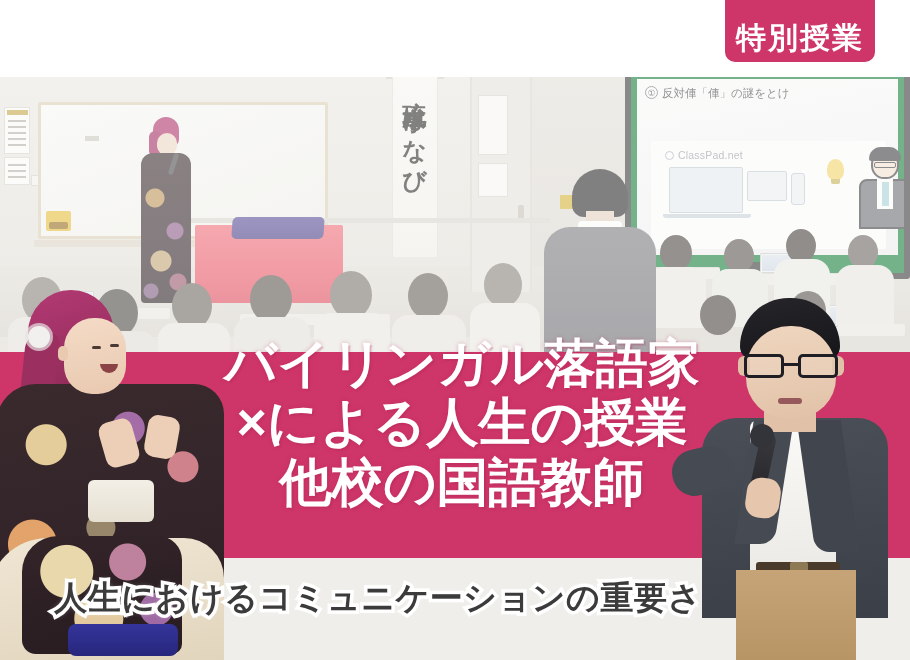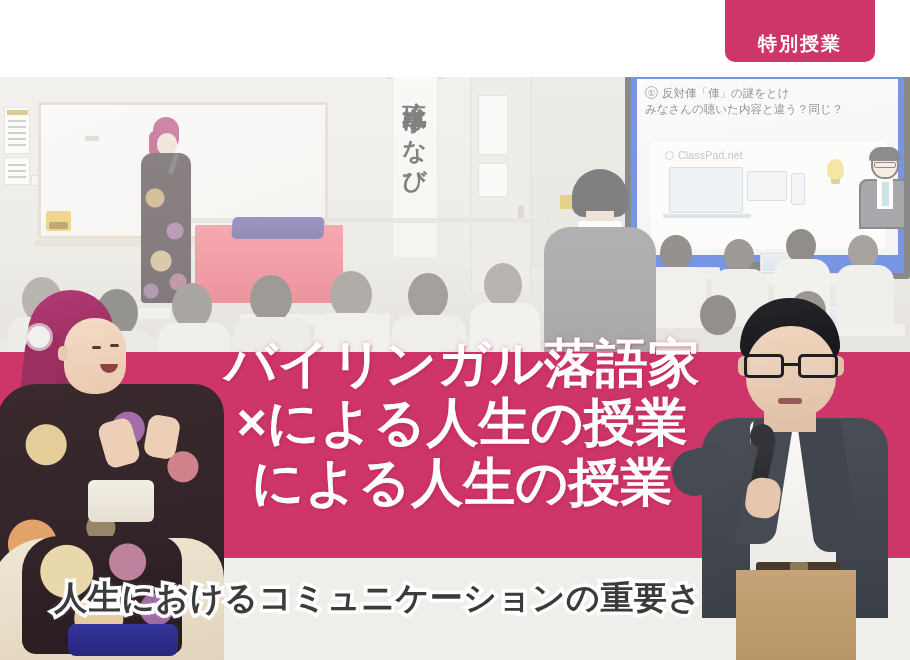--- a/index.html
+++ b/index.html
@@ -25,21 +25,21 @@
     position:absolute; left:725px; top:-14px;
     width:150px; height:76px;
     background:#CE3569;
     border-radius:10px;
     display:flex; align-items:flex-end; justify-content:center;
     padding-bottom:9px;
     z-index:45;
   }
   .badge-label{
     color:#ffffff;
-    font-size:19px;
+    font-size:30px;
     font-weight:700;
     letter-spacing:2px;
     line-height:1;
     margin-top:48px;
   }
 
   
   .photo{
     position:absolute; left:0; top:77px; width:910px; height:583px;
     overflow:hidden;
@@ -136,21 +136,21 @@
     background:#d9d4ca;
   }
   .banner-shade{
     position:absolute; left:398px; top:10px; width:40px; height:80px;
     background:rgba(120,120,125,0.18);
   }
 
   
   .screen{
     position:absolute; left:625px; top:-8px; width:285px; height:210px;
-    background:#1d4ed8;
+    background:#15803d;
     border:6px solid #3a3a3c;
     border-radius:3px;
     overflow:hidden;
   }
   .screen-inner{
     position:absolute; left:6px; top:4px; right:6px; bottom:18px;
     background:linear-gradient(170deg,#fdfdfd 0%,#f6f6f8 60%,#f1f0f3 100%);
     padding:7px 6px 0 8px;
   }
   .slide-line{
@@ -596,21 +596,20 @@
     <div class="banner-scroll">
       <div class="bs-inner">琉水亭はなび</div>
       <div class="banner-shade"></div>
     </div>
 
     <div class="screen">
       <div class="screen-inner">
         <div class="slide-line">
           <span class="num">①</span><span>反対俥「俥」の謎をとけ</span>
         </div>
-        <div class="slide-line">みなさんの聴いた内容と違う？同じ？</div>
 
         <div class="slide-body">
           <div class="cp-logo">
             <span class="mark"></span><span>ClassPad.net</span>
           </div>
           <div class="cp-laptop"></div>
           <div class="cp-tablet"></div>
           <div class="cp-phone"></div>
           <div class="cp-bulb"></div>
           <div class="cp-man">
@@ -748,21 +747,21 @@
     </div>
     <div class="cm-mouth"></div>
     <div class="cm-mic"></div>
     <div class="cm-mic-head"></div>
     <div class="cm-hand"></div>
   </div>
 
   <div class="title-block">
     <div class="title-line">バイリンガル落語家</div>
     <div class="title-line">×による人生の授業</div>
-    <div class="title-line">による人生の授業</div>
+    <div class="title-line">他校の国語教師</div>
   </div>
 
   <div class="subtitle">
     <span class="subtitle-text">人生におけるコミュニケーションの重要さ</span>
   </div>
 
   <div class="top-strip"></div>
   <div class="badge">
     <span class="badge-label">特別授業</span>
   </div>

